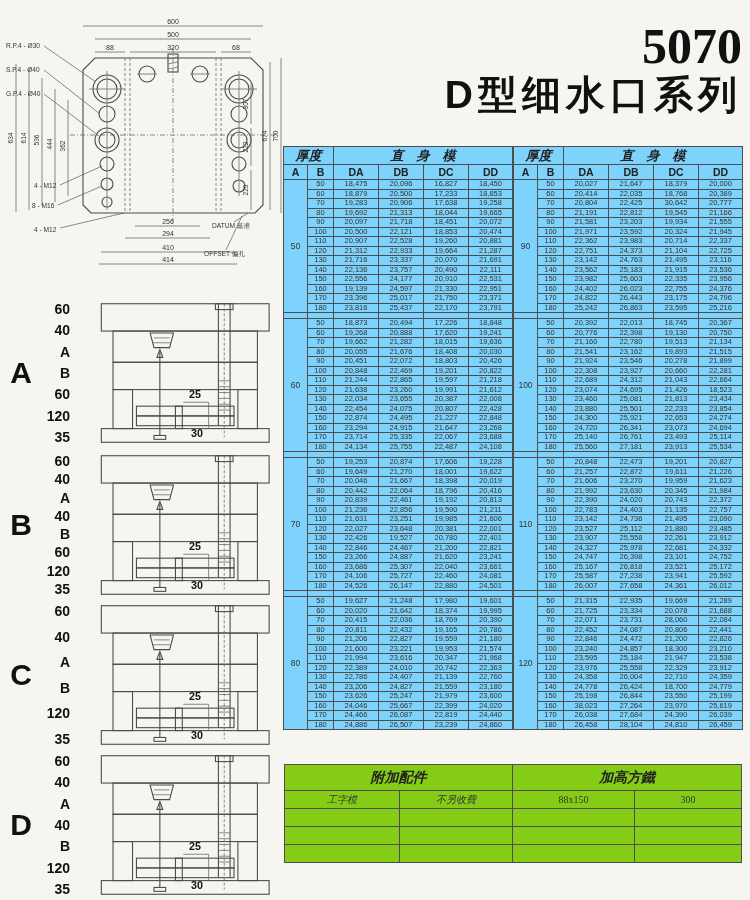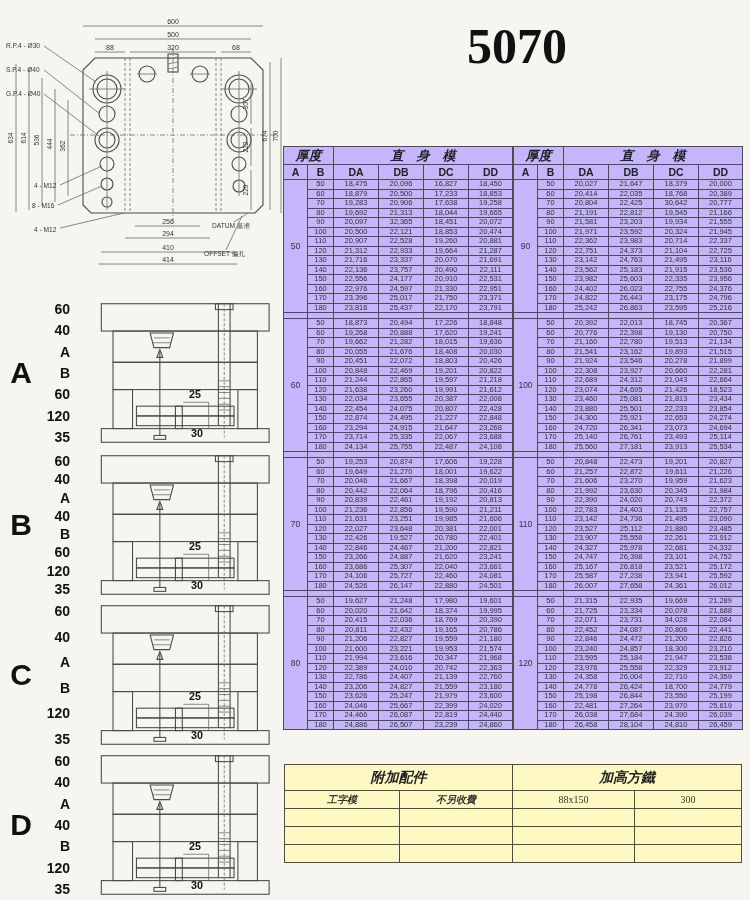--- a/index.html
+++ b/index.html
@@ -3,63 +3,64 @@
 <meta charset="utf-8">
 <style>
   html,body{margin:0;padding:0;}
   body{
     width:750px;height:900px;position:relative;
     background:#f6f5f0;
     font-family:"Liberation Sans",sans-serif;
     color:#2b2b2b;overflow:hidden;
   }
   
-  #title{position:absolute;left:292px;top:20px;width:450px;text-align:center;}
+  #title{position:absolute;left:292px;top:20px;width:450px;text-align:right;}
   #model-number{font-family:"Liberation Serif",serif;font-weight:bold;font-size:50px;line-height:52px;color:#111;}
   #series-title{font-weight:900;font-size:39px;line-height:46px;letter-spacing:5px;color:#111;white-space:nowrap;}
   
   #drawing{position:absolute;left:4px;top:14px;width:282px;height:292px;}
   #drawing svg{width:100%;height:100%;}
   .dline{stroke:#6a6a6a;stroke-width:0.8;fill:none;}
   .pline{stroke:#4a4a4a;stroke-width:1.1;fill:none;}
   .dash{stroke-dasharray:5 2 1 2;}
   .dash2{stroke-dasharray:3 2;}
   .dtext{font-family:"Liberation Sans",sans-serif;font-size:7px;fill:#333;}
   .ltext{font-family:"Liberation Sans",sans-serif;font-size:6.6px;fill:#333;}
   
-  .spec{border-collapse:collapse;table-layout:fixed;position:absolute;background:#c4b5fd;}
+  .spec{border-collapse:collapse;table-layout:fixed;position:absolute;background:#7dd3fc;}
   #spec-left{left:283px;top:146px;width:229px;}
   #spec-right{left:513px;top:146px;width:229px;}
   .spec td,.spec th{border:1px solid #4d4d4d;text-align:center;padding:0;
     font-size:7.5px;line-height:8.5px;height:8.5px;color:#333;font-weight:normal;overflow:hidden;white-space:nowrap;}
   .spec .hz{font-family:"DejaVu Serif",serif;font-style:italic;font-weight:bold;font-size:13px;height:17px;line-height:17px;color:#222;}
   .spec .hc{font-size:10.5px;font-weight:bold;height:14px;line-height:14px;color:#222;}
   .spec .acell{font-size:8.5px;}
   .spec .sep td{height:5px;}
   
   .diagram{position:absolute;left:6px;width:274px;height:150px;display:flex;align-items:center;}
   .diag-letter{width:30px;font-size:30px;font-weight:900;color:#111;text-align:center;flex:none;}
   .dims-col{width:38px;height:142px;display:flex;flex-direction:column;justify-content:space-between;
     align-items:flex-end;padding-right:4px;box-sizing:border-box;flex:none;}
   .dims-col span{font-weight:bold;font-size:14px;line-height:14px;color:#111;}
   .mold-box{width:200px;height:148px;flex:none;}
   .mold-box svg{width:100%;height:100%;}
   .mtext{font-family:"Liberation Sans",sans-serif;font-size:11px;font-weight:bold;fill:#111;}
   
-  #bottom-table{position:absolute;left:284px;top:764px;width:457px;border-collapse:collapse;table-layout:fixed;background:#fef9c3;}
+  #bottom-table{position:absolute;left:284px;top:764px;width:457px;border-collapse:collapse;table-layout:fixed;background:#84cc16;}
   #bottom-table td{border:1px solid #4d4d4d;text-align:center;padding:0;height:17px;
     font-family:"Liberation Serif",serif;font-size:10px;color:#333;overflow:hidden;white-space:nowrap;}
   #bottom-table .bh{font-family:"DejaVu Serif",serif;font-style:italic;font-weight:bold;font-size:14px;height:25px;color:#222;}
-  #bottom-table .small{font-size:10px;font-style:italic;font-weight:bold;}
+  #bottom-table .small{font-size:10px;font-style:italic;}
 </style>
 </head>
 <body>
 
 <div id="title">
   <div id="model-number">5070</div>
+  <div id="series-title">D型细水口系列</div>
 </div>
 
 <div id="drawing">
 <svg viewBox="0 0 282 292">
 
   <path class="pline" d="M91,44 H247 L259,56 V191 L251,199 H87 L79,191 V56 Z"></path>
 
   <line class="dline dash" x1="169" y1="34" x2="169" y2="208"></line>
   <line class="dline dash" x1="66" y1="121" x2="272" y2="121"></line>
 
@@ -224,21 +225,21 @@
       <tr>
         <td>80</td>
         <td>19,692</td>
         <td>21,313</td>
         <td>18,044</td>
         <td>19,665</td>
       </tr>
       <tr>
         <td>90</td>
         <td>20,097</td>
-        <td>32,365</td>
+        <td>21,718</td>
         <td>18,451</td>
         <td>20,072</td>
       </tr>
       <tr>
         <td>100</td>
         <td>20,500</td>
         <td>22,121</td>
         <td>18,853</td>
         <td>20,474</td>
       </tr>
@@ -272,21 +273,21 @@
       </tr>
       <tr>
         <td>150</td>
         <td>22,556</td>
         <td>24,177</td>
         <td>20,910</td>
         <td>22,531</td>
       </tr>
       <tr>
         <td>160</td>
-        <td>22,976</td>
+        <td>19,139</td>
         <td>24,597</td>
         <td>21,330</td>
         <td>22,951</td>
       </tr>
       <tr>
         <td>170</td>
         <td>23,396</td>
         <td>25,017</td>
         <td>21,750</td>
         <td>23,371</td>
@@ -979,21 +980,21 @@
         <td>60</td>
         <td>21,725</td>
         <td>23,334</td>
         <td>20,078</td>
         <td>21,688</td>
       </tr>
       <tr>
         <td>70</td>
         <td>22,071</td>
         <td>23,731</td>
-        <td>34,028</td>
+        <td>28,060</td>
         <td>22,084</td>
       </tr>
       <tr>
         <td>80</td>
         <td>22,452</td>
         <td>24,087</td>
         <td>20,806</td>
         <td>22,441</td>
       </tr>
       <tr>
@@ -1040,21 +1041,21 @@
       </tr>
       <tr>
         <td>150</td>
         <td>25,198</td>
         <td>26,844</td>
         <td>23,550</td>
         <td>25,199</td>
       </tr>
       <tr>
         <td>160</td>
-        <td>22,481</td>
+        <td>38,023</td>
         <td>27,264</td>
         <td>23,970</td>
         <td>25,619</td>
       </tr>
       <tr>
         <td>170</td>
         <td>26,038</td>
         <td>27,684</td>
         <td>24,390</td>
         <td>26,039</td>

